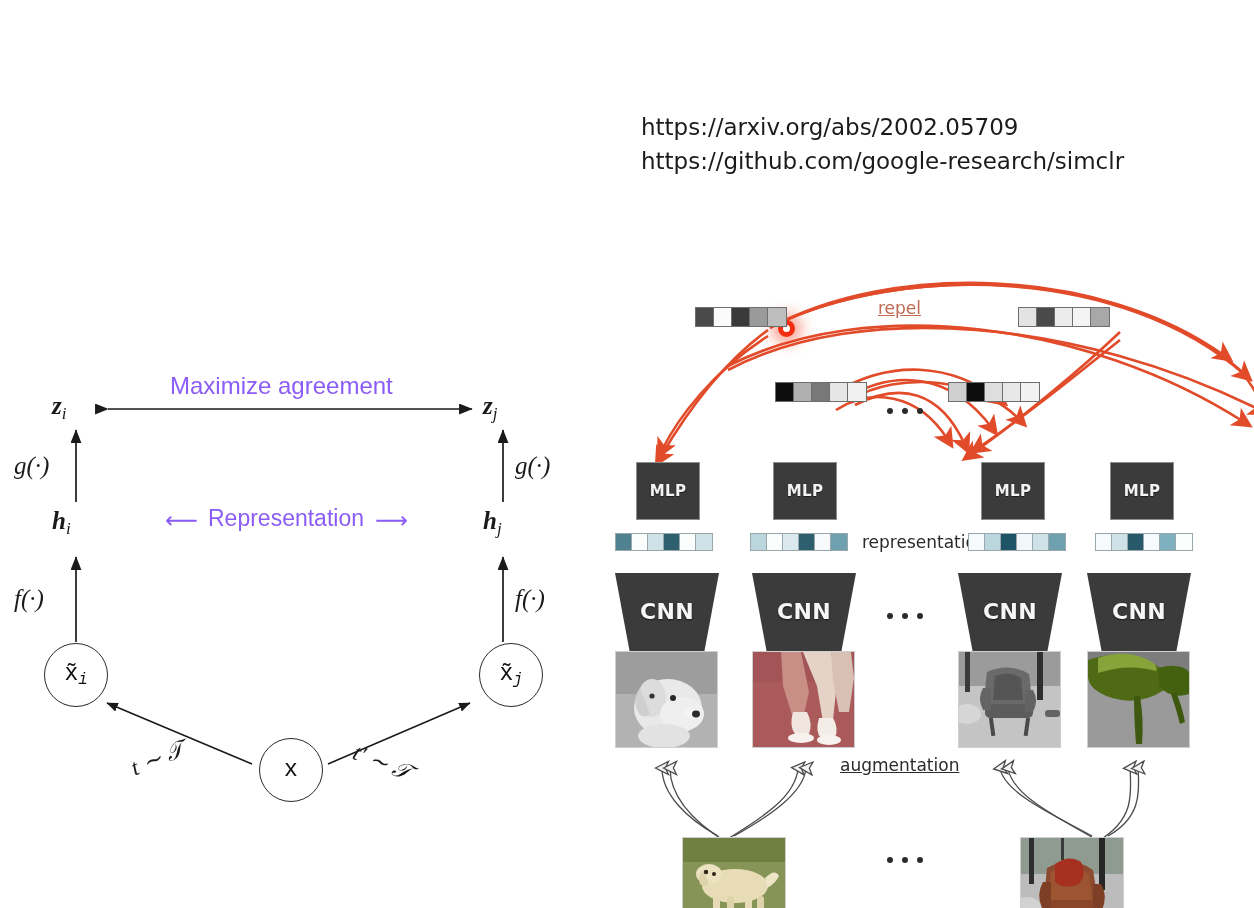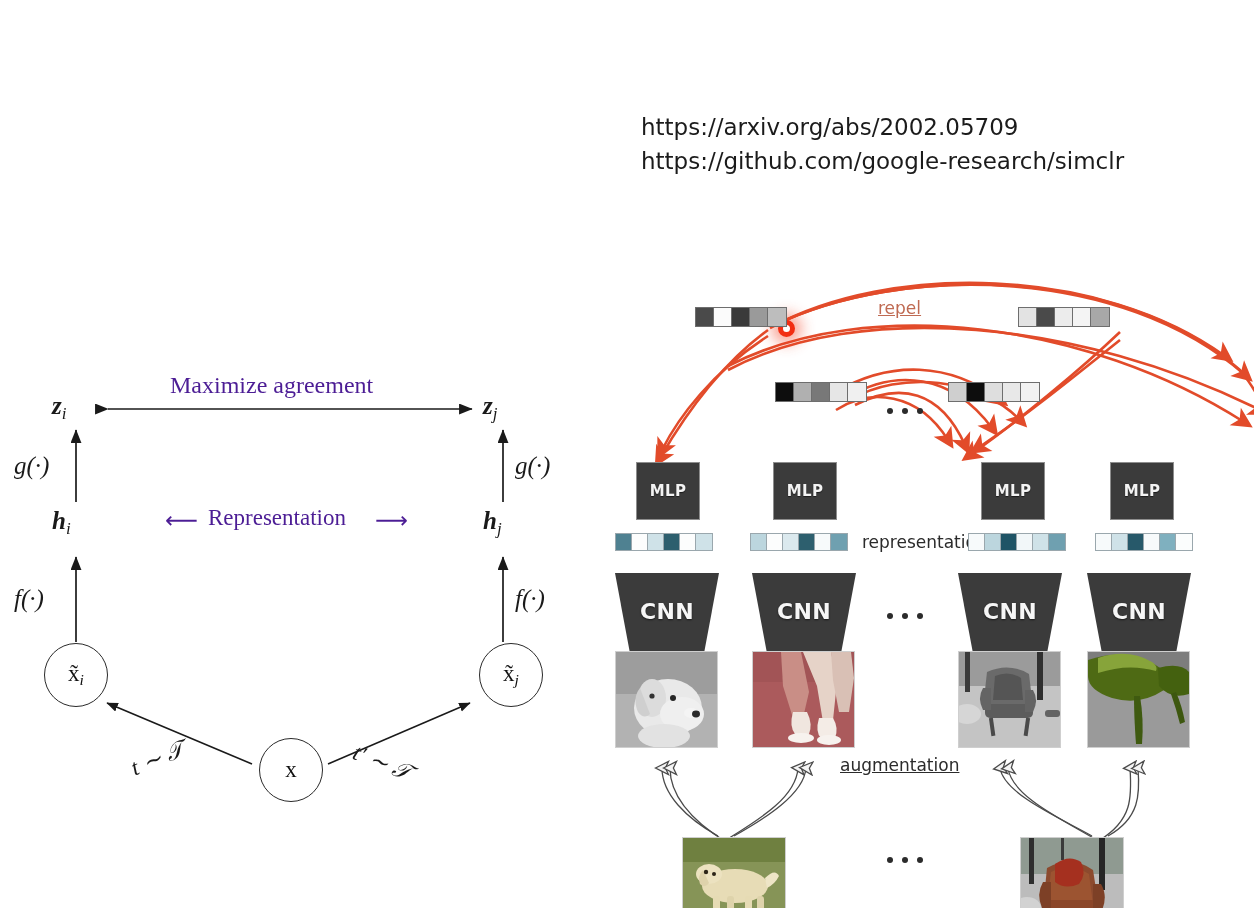--- a/index.html
+++ b/index.html
@@ -62,33 +62,33 @@
   .mathlabel i { font-style: italic; }
   .mathlabel .bi { font-style: italic; font-weight: bold; }
   .sub {
     font-size: 0.68em;
     vertical-align: -0.28em;
     font-style: italic;
     font-weight: normal;
   }
   .serif-text {
     position: absolute;
-    font-family: Liberation Serif, serif;
-    color: #4c1d95;
+    font-family: Liberation Sans, sans-serif;
+    color: #8b5cf6;
     white-space: nowrap;
   }
   .node-circle {
     position: absolute;
     border: 1.6px solid #2a2a2a;
     border-radius: 50%;
     background: #ffffff;
     display: flex;
     align-items: center;
     justify-content: center;
-    font-family: Liberation Serif, serif;
+    font-family: Liberation Mono, monospace;
     color: #111111;
   }
 
   
   #right-figure {
     position: absolute;
     left: 600px;
     top: 270px;
     width: 654px;
     height: 638px;

